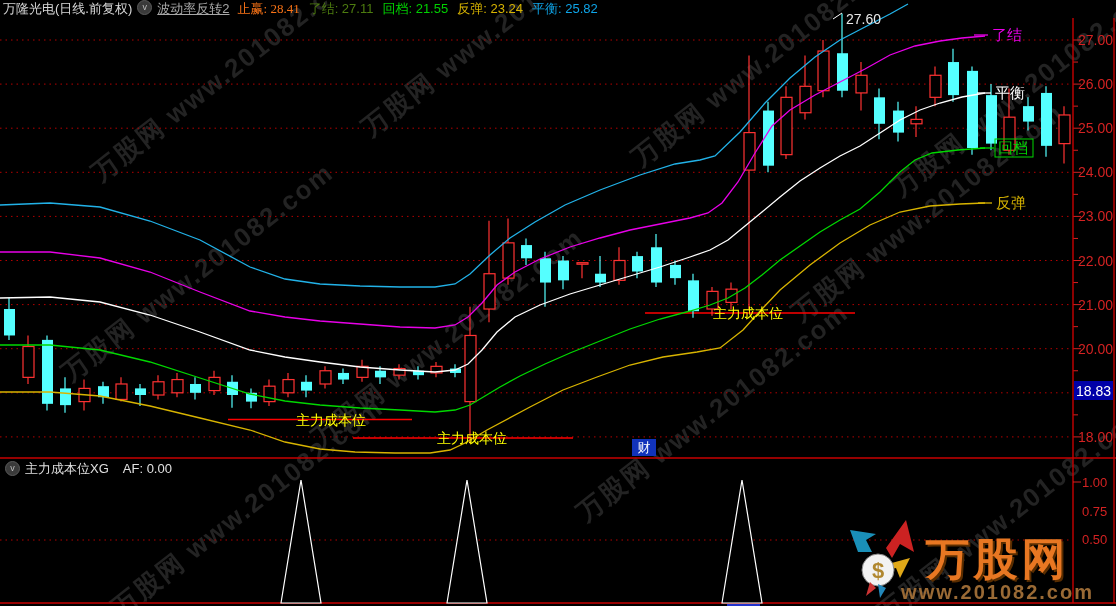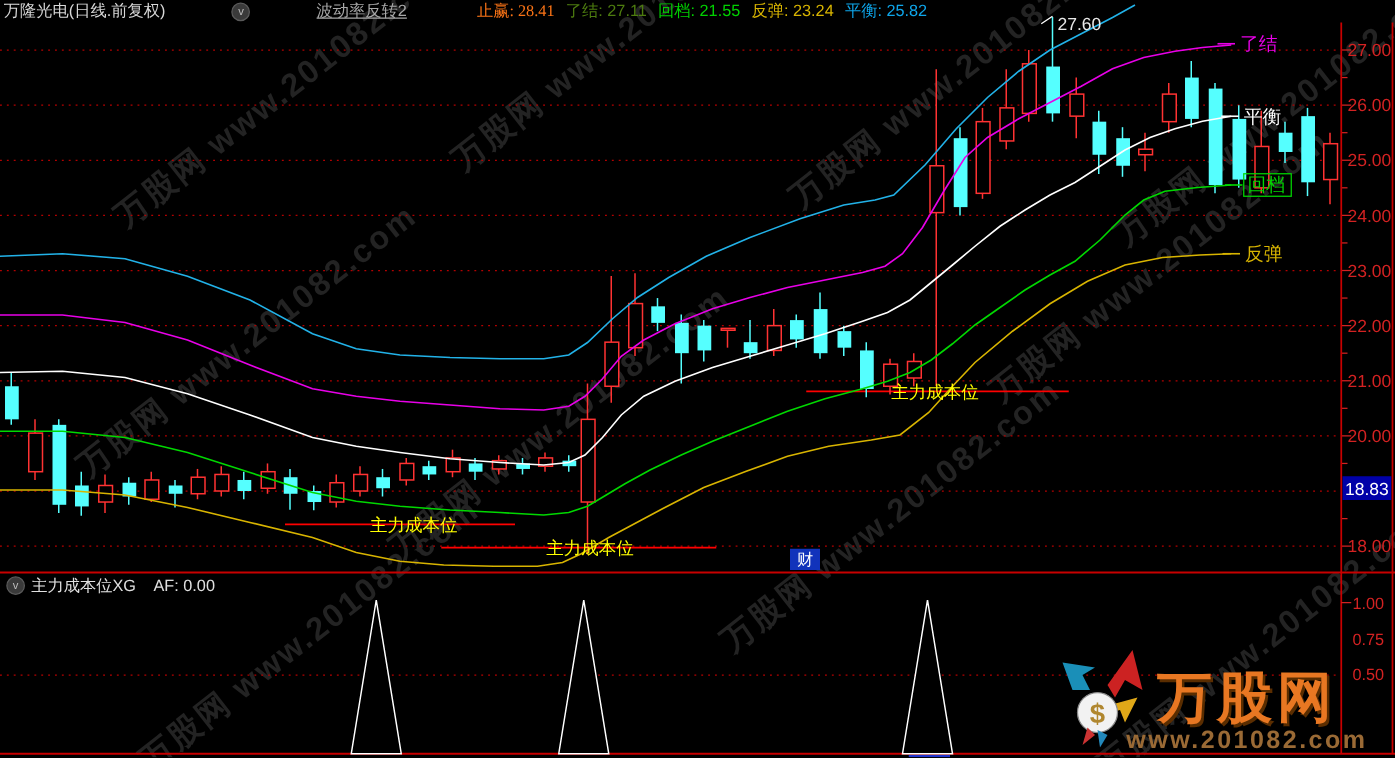--- a/index.html
+++ b/index.html
@@ -1,20 +1,20 @@
 <!DOCTYPE html>
 <html><head>
 <meta charset="utf-8">
 <style>
   html,body{margin:0;padding:0;background:#000;}
   #stage{position:relative;width:1116px;height:606px;background:#000;overflow:hidden;
          font-family:"Liberation Sans",sans-serif;}
   
   #topbar{position:absolute;left:0;top:0;width:1116px;height:18px;z-index:30;
-          display:flex;align-items:center;font-size:13px;white-space:nowrap;gap:48px;}
+          display:flex;align-items:flex-start;font-size:13px;white-space:nowrap;}
   #topbar .title{color:#d8d8d8;margin-left:3px;}
   .circle-icon{display:inline-flex;align-items:center;justify-content:center;
       width:13px;height:13px;border-radius:50%;background:#3a3a3a;border:1px solid #5a5a5a;
       color:#bdbdbd;font-size:9px;line-height:9px;margin:0 5px;}
   #topbar .ind{color:#a8a8a8;margin-right:8px;text-decoration:underline;}
   #topbar .fld{margin-right:9px;}
   
   .wm{position:absolute;z-index:1;color:#232323;font-weight:bold;font-size:26px;
       transform:rotate(-38deg);white-space:nowrap;letter-spacing:2px;}
   

